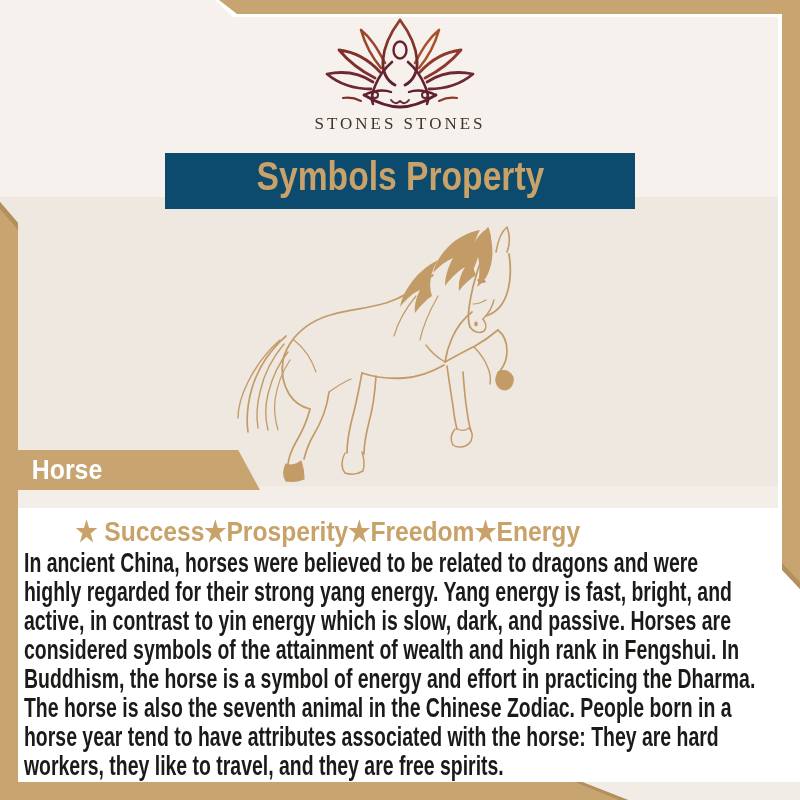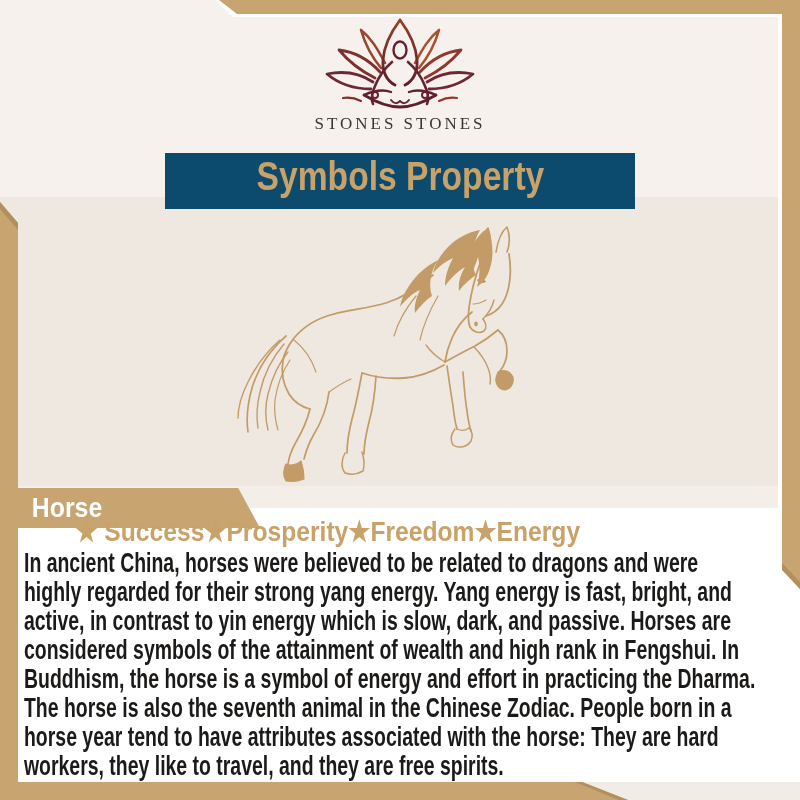--- a/index.html
+++ b/index.html
@@ -14,21 +14,21 @@
   .bg-bottom{left:0;top:782px;width:800px;height:18px;background:#F2ECE7;}
 
   
   .title-band{left:165px;top:141px;width:470px;height:56px;background:#0c4a6e;display:flex;justify-content:center;margin-top:12px;}
   .title-text{font-weight:bold;font-size:41px;color:#C8A268;white-space:nowrap;transform:scaleX(0.82);transform-origin:center;letter-spacing:0px;}
 
   
   .brand-name{left:0;top:114px;width:800px;text-align:center;font-family:"Liberation Serif",serif;font-size:17px;letter-spacing:3px;color:#3C352F;}
 
   
-  .zodiac-banner{left:18px;top:450px;width:242px;height:40px;background:#C7A470;clip-path:polygon(0 0,91% 0,100% 100%,0 100%);display:flex;align-items:center;margin-top:38px;}
+  .zodiac-banner{left:18px;top:450px;width:242px;height:40px;background:#C7A470;clip-path:polygon(0 0,91% 0,100% 100%,0 100%);display:flex;align-items:center;}
   .zodiac-label{color:#FFFFFF;font-weight:bold;font-size:27px;padding-left:15px;transform:scaleX(0.92);transform-origin:left center;white-space:nowrap;}
 
   
   .traits-row{left:0;top:513px;width:656px;height:36px;display:flex;align-items:center;justify-content:center;}
   .traits-text{font-weight:bold;font-size:28px;color:#C8A268;white-space:nowrap;transform:scaleX(0.88);transform-origin:center;}
 
   
   .description-text{left:24px;top:549px;width:1070px;transform:scaleX(0.72);transform-origin:0 0;
     font-weight:bold;font-size:27px;line-height:29px;color:#1C1A18;white-space:pre-line;}
 

